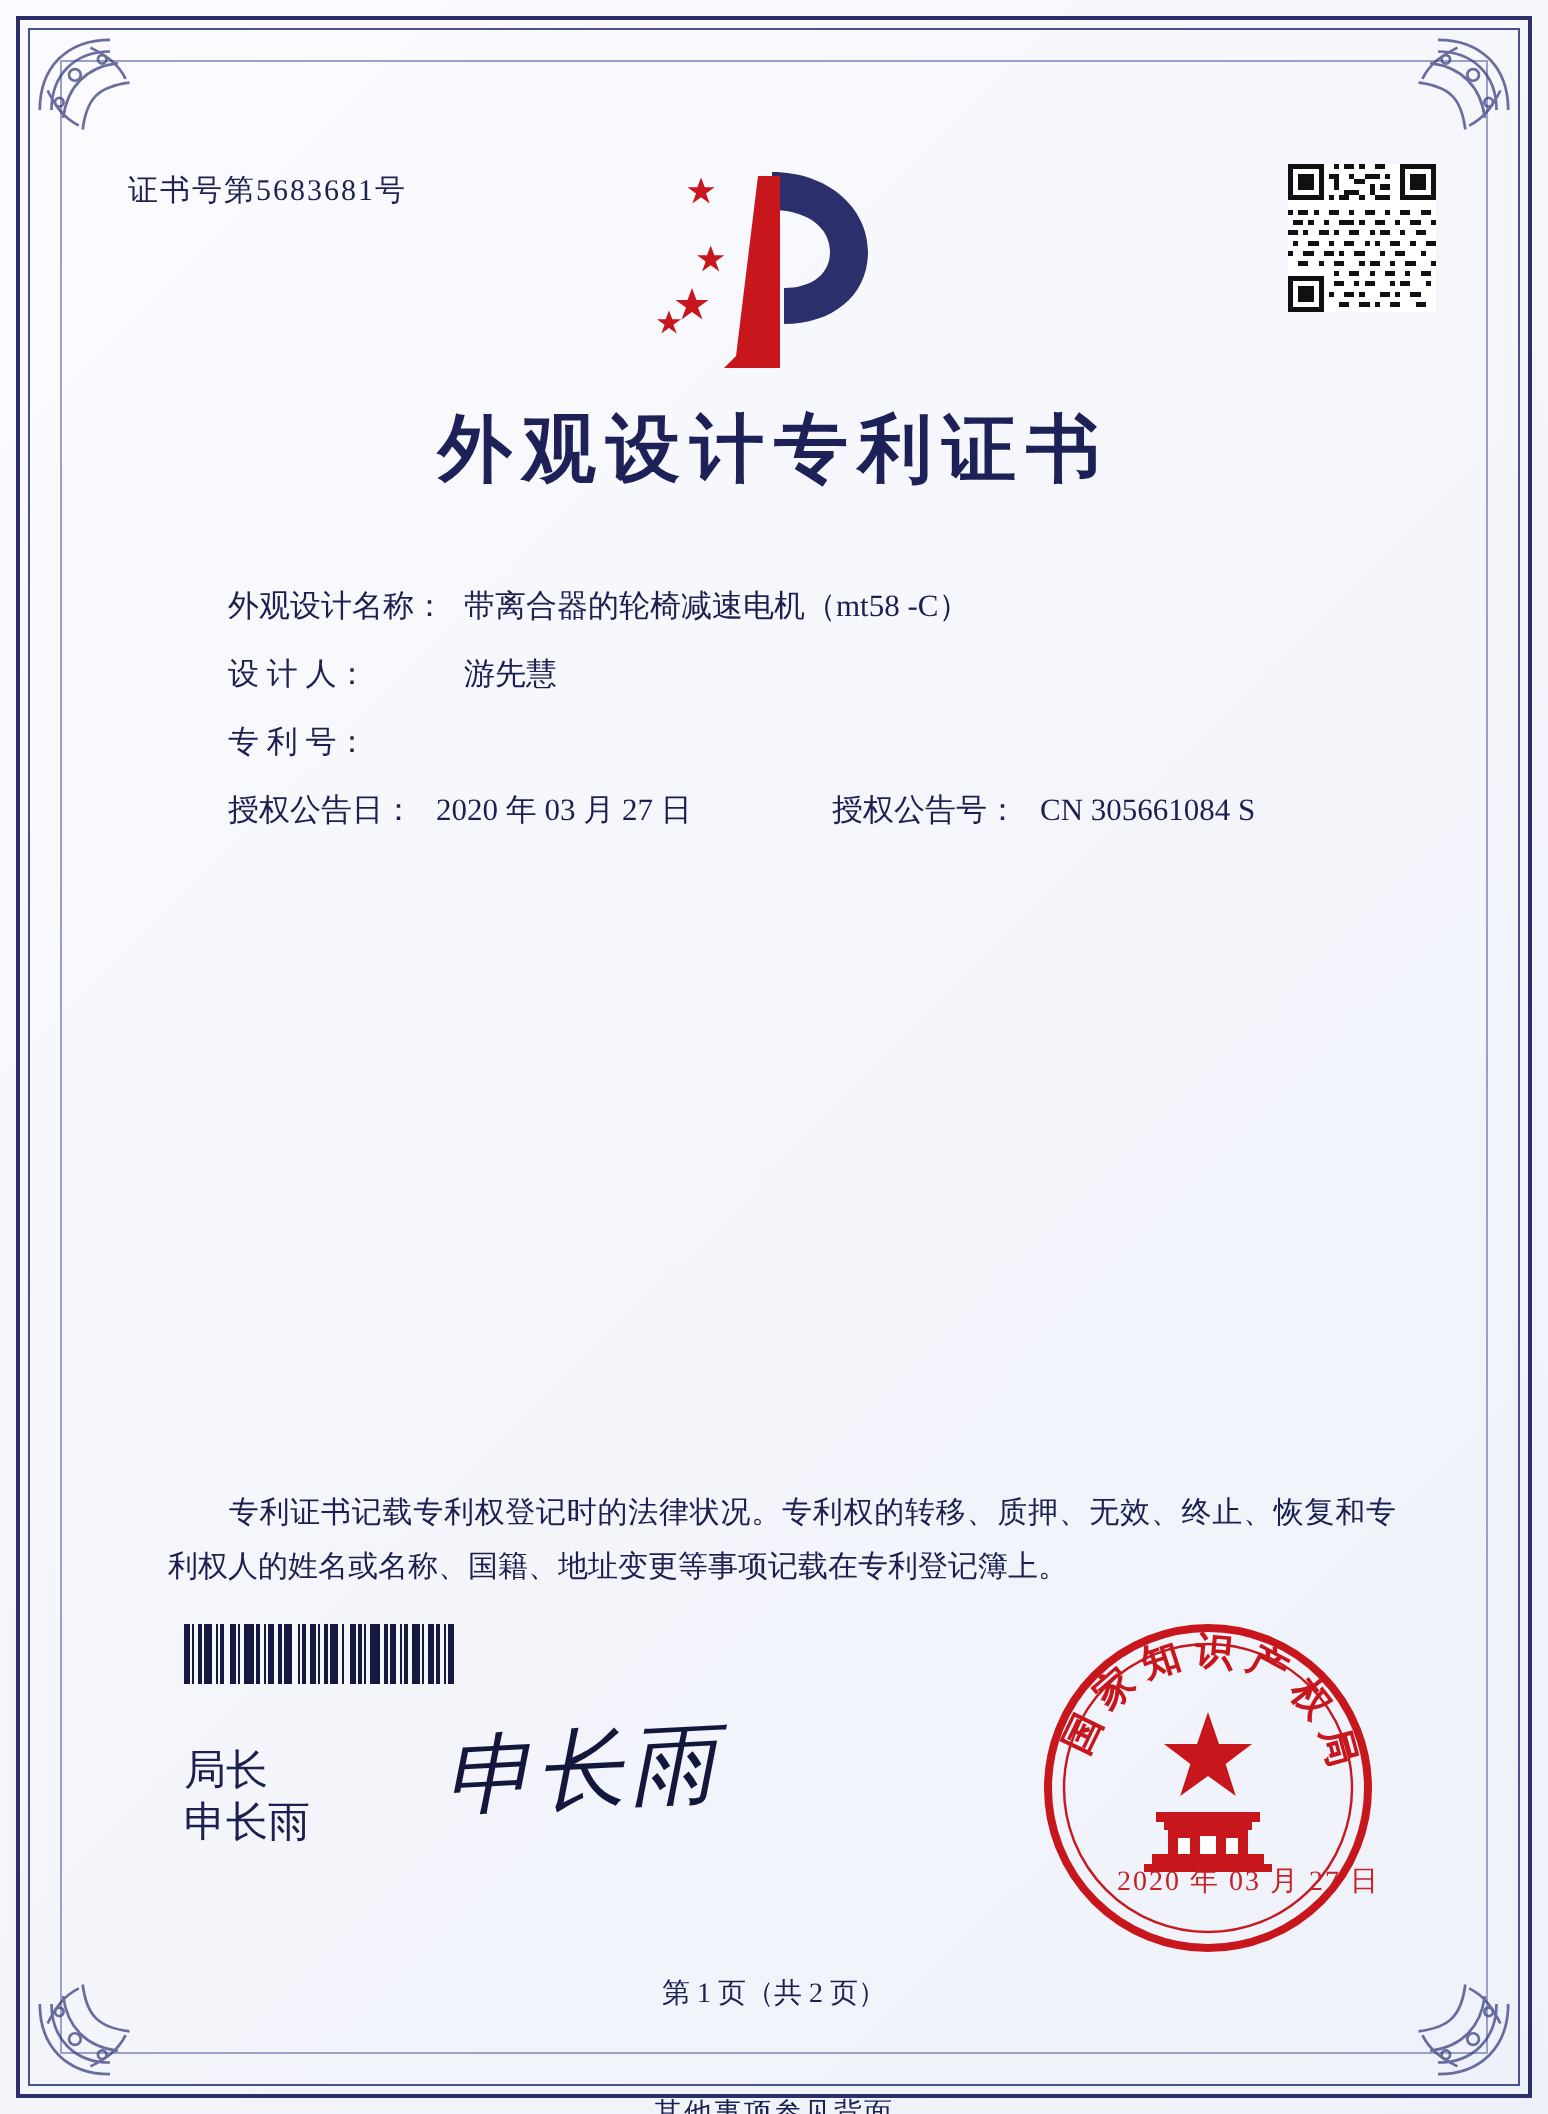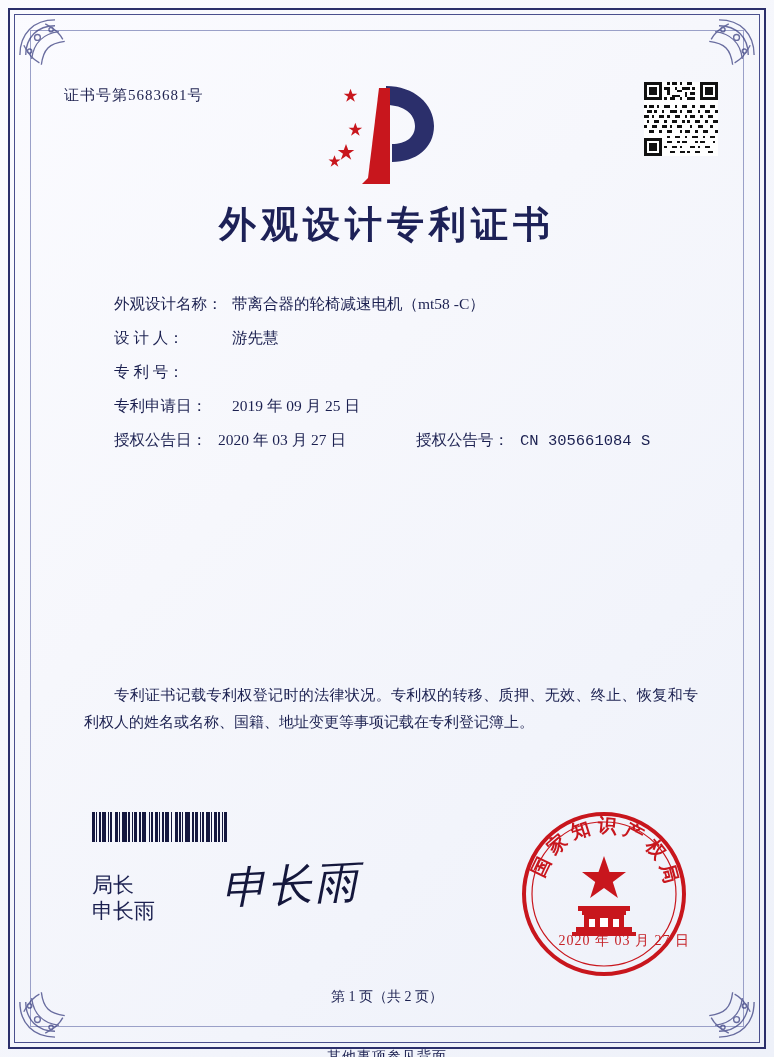--- a/index.html
+++ b/index.html
@@ -89,30 +89,30 @@
     display:inline-block;
     letter-spacing:0px;
     margin-left:32px;
   }
   .w-label-1{width:118px;}
   .w-label-2{width:104px;}
   .field-value{flex:1;}
 
   .row-split{display:flex;align-items:baseline;}
   .split-left{width:302px;display:flex;align-items:baseline;}
-  .split-right{display:flex;align-items:flex-end;font-family:Liberation Mono, monospace;}
+  .split-right{display:flex;align-items:flex-end;}
 
   .para{
     position:absolute;left:84px;right:76px;
     font-size:15px;line-height:27px;
     color:#1b2050;
     text-align:justify;
   }
   .para1{top:620px;}
-  .para2{top:682px;}
+  .para2{top:744px;}
   .indent{display:inline-block;width:2em;}
 
   
   .barcode{
     position:absolute;left:92px;top:812px;
     width:196px;height:30px;
     display:flex;align-items:flex-end;
     gap:0px;
   }
   .barcode i{display:block;background:#15183f;height:30px;}
@@ -365,24 +365,20 @@
       <span class="field-label w-label-1">外观设计名称：</span>
       <span class="field-value">带离合器的轮椅减速电机（mt58 -C）</span>
     </div>
     <div class="field-row">
       <span class="field-label w-label-1">设 计 人：</span>
       <span class="field-value">游先慧</span>
     </div>
     <div class="field-row">
       <span class="field-label w-label-1">专 利 号：</span>
     </div>
-    <div class="field-row">
-      <span class="field-label w-label-1">专利申请日：</span>
-      <span class="field-value">2019 年 09 月 25 日</span>
-    </div>
     <div class="field-row row-split">
       <span class="split-left">
         <span class="field-label w-label-2">授权公告日：</span>
         <span>2020 年 03 月 27 日</span>
       </span>
       <span class="split-right">
         <span class="field-label w-label-2">授权公告号：</span>
         <span>CN 305661084 S</span>
       </span>
     </div>

